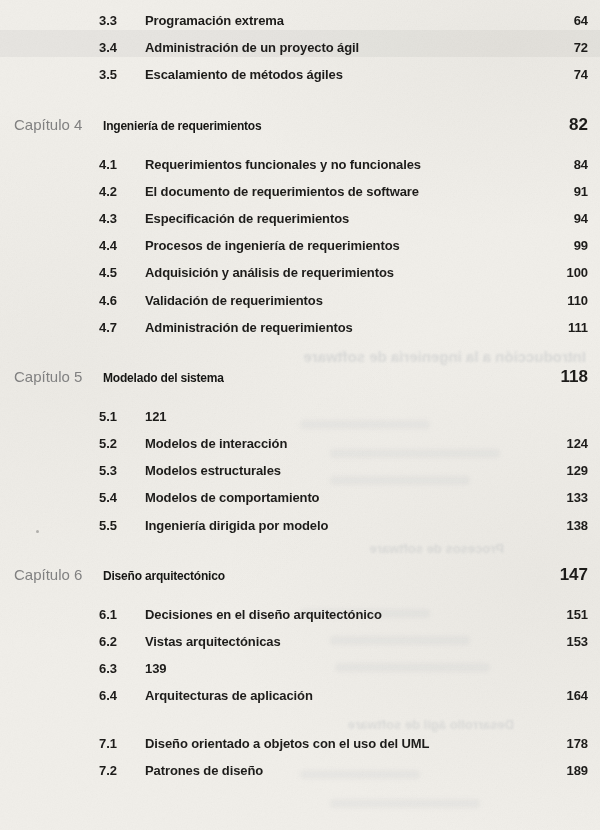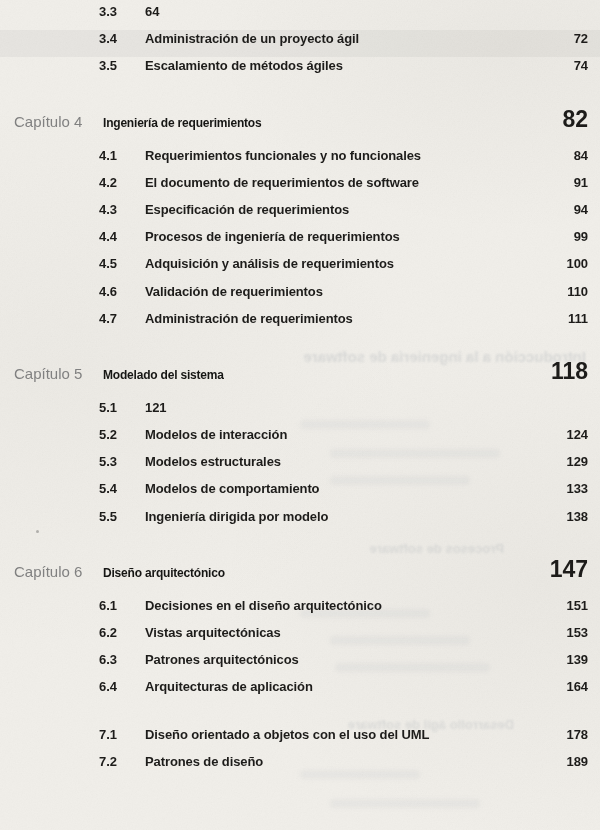--- a/index.html
+++ b/index.html
@@ -6,34 +6,34 @@
   body{
     width:600px;height:830px;overflow:hidden;position:relative;
     font-family:"Liberation Sans","DejaVu Sans",sans-serif;
     color:#1d1c1a;
     background:
       radial-gradient(420px 260px at 85% 6%, rgba(120,115,105,0.05), transparent 70%),
       radial-gradient(500px 400px at 10% 45%, rgba(120,115,105,0.04), transparent 70%),
       radial-gradient(460px 380px at 90% 70%, rgba(120,115,105,0.05), transparent 70%),
       #f1efea;
   }
-  .paper{position:absolute;inset:0;padding:4px 12px 0 14px;box-sizing:border-box;z-index:2;}
+  .paper{position:absolute;inset:0;padding:13px 12px 0 14px;box-sizing:border-box;z-index:2;}
 
   
   .row{display:flex;align-items:baseline;height:27.2px;font-size:13px;font-weight:700;letter-spacing:-0.1px;}
   .row .num{flex:none;width:46px;margin-left:85px;}
   .row .title{flex:1;min-width:0;}
   .row .pg{flex:none;}
 
   
   .chapter{padding-top:20px;}
   .chead{display:flex;align-items:baseline;height:26px;margin-bottom:16px;}
   .clabel{flex:none;width:89px;font-size:15px;font-weight:400;color:#828282;}
   .ctitle{flex:1;min-width:0;font-size:12px;font-weight:700;letter-spacing:-0.2px;color:#161614;}
-  .cpage{flex:none;font-size:23px;font-weight:700;}
+  .cpage{flex:none;font-size:17px;font-weight:700;}
 
   
   .scan-band{position:absolute;left:0;top:30px;width:600px;height:27px;background:rgba(62,60,54,0.05);z-index:1;}
   .ghost{position:absolute;z-index:1;transform:scaleX(-1);filter:blur(1.1px);color:#5c6b7c;font-weight:700;pointer-events:none;white-space:nowrap;}
   #ghost1{top:348px;left:258px;width:328px;font-size:15px;opacity:0.15;}
   #ghost2{top:541px;left:296px;width:208px;font-size:13px;opacity:0.13;}
   #ghost3{top:717px;left:290px;width:224px;font-size:13px;opacity:0.13;}
   .smudge{position:absolute;z-index:1;background:rgba(95,110,128,0.055);filter:blur(2px);border-radius:4px;height:9px;pointer-events:none;}
   #sm1{top:420px;left:300px;width:130px;}
   #sm2{top:449px;left:330px;width:170px;}
@@ -61,20 +61,21 @@
 <div class="smudge" id="sm6"></div>
 <div class="smudge" id="sm7"></div>
 <div class="smudge" id="sm8"></div>
 <div class="speck"></div>
 
 <div class="paper">
 
   <div>
     <div class="row">
       <span class="num">3.3</span>
+      <span class="title">Programación extrema</span>
       <span class="pg">64</span>
     </div>
     <div class="row">
       <span class="num">3.4</span>
       <span class="title">Administración de un proyecto ágil</span>
       <span class="pg">72</span>
     </div>
     <div class="row">
       <span class="num">3.5</span>
       <span class="title">Escalamiento de métodos ágiles</span>
@@ -168,21 +169,20 @@
       <span class="title">Decisiones en el diseño arquitectónico</span>
       <span class="pg">151</span>
     </div>
     <div class="row">
       <span class="num">6.2</span>
       <span class="title">Vistas arquitectónicas</span>
       <span class="pg">153</span>
     </div>
     <div class="row">
       <span class="num">6.3</span>
-      <span class="title">Patrones arquitectónicos</span>
       <span class="pg">139</span>
     </div>
     <div class="row">
       <span class="num">6.4</span>
       <span class="title">Arquitecturas de aplicación</span>
       <span class="pg">164</span>
     </div>
   </div>
 
   <div class="chapter">

